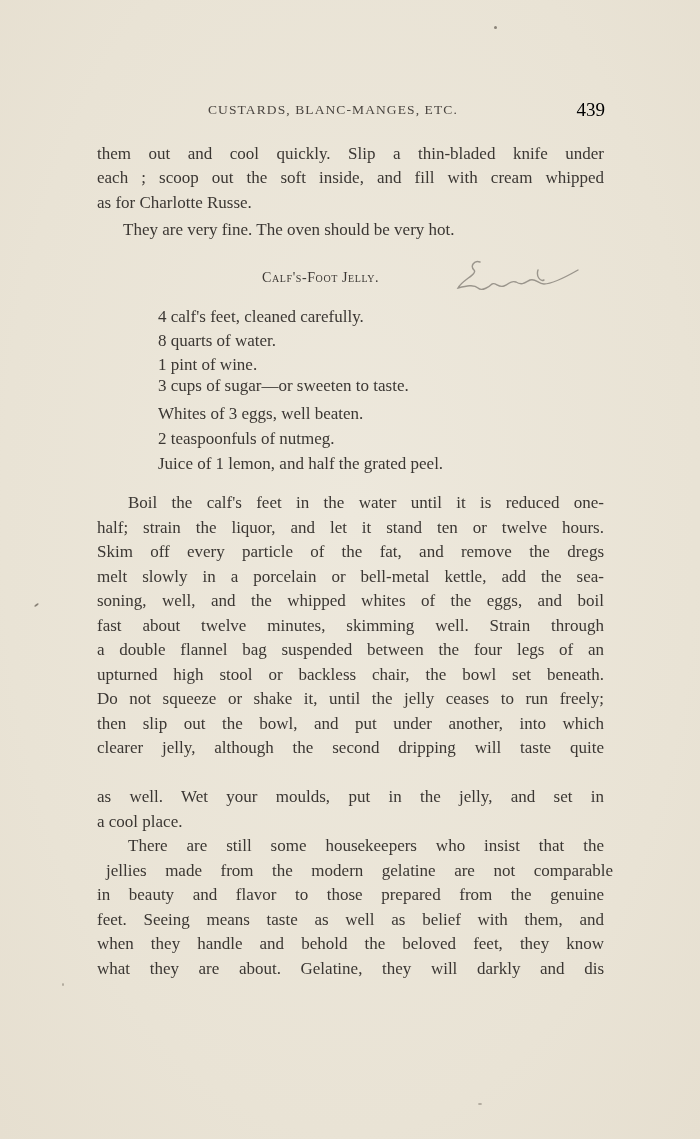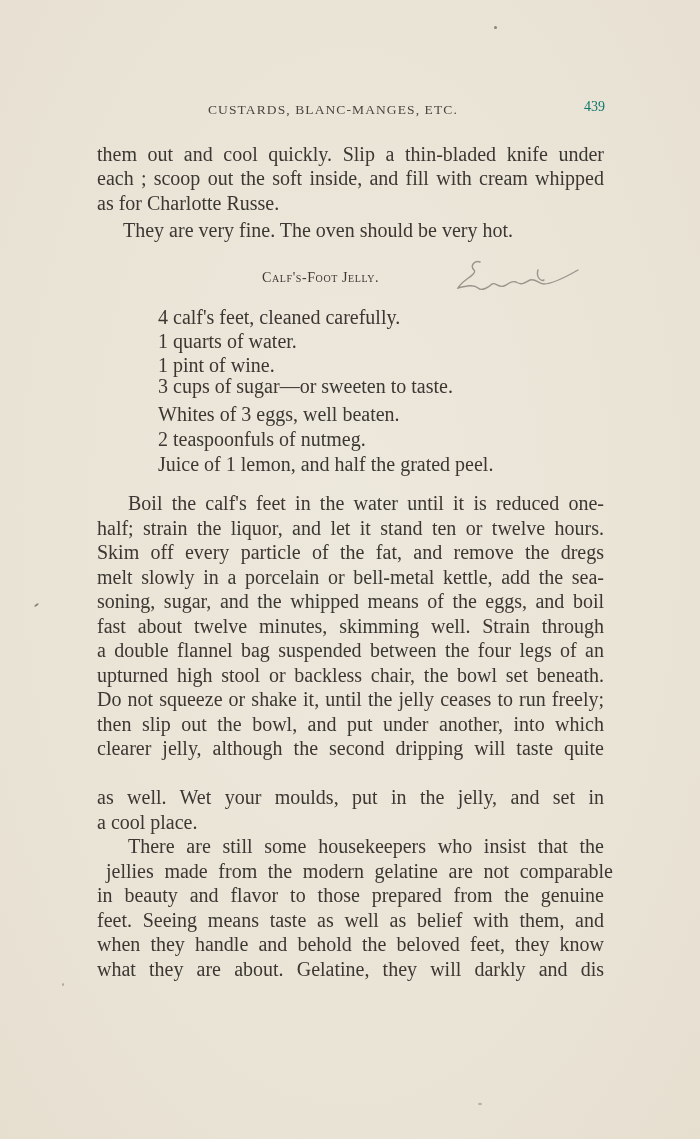--- a/index.html
+++ b/index.html
@@ -33,27 +33,27 @@
       left: 0;
       top: 3px;
       font-size: 13.5px;
       letter-spacing: 1.1px;
       color: #4a4540;
     }
     .page-number {
       position: absolute;
       right: 0;
       top: 0;
-      font-size: 14px;
-      color: #0f766e;
+      font-size: 19px;
+      color: #000000;
     }
     .line {
       position: absolute;
       white-space: nowrap;
-      font-size: 20px;
+      font-size: 17px;
       color: #3b3733;
       line-height: 24px;
     }
     .body-line {
       left: 97px;
       width: 507px;
       text-align: justify;
       text-align-last: justify;
     }
     .body-line.last {
@@ -99,32 +99,32 @@
   <div class="line body-line last" style="top:191px;">as for Charlotte Russe.</div>
   <div class="line" style="top:218px; left:123px;">They are very fine.   The oven should be very hot.</div>
 
   <div class="recipe-title">Calf's-Foot Jelly.</div>
 
   <svg class="handwriting" viewBox="0 0 160 44">
     <path d="M28 6 C22 4 18 10 22 14 C26 18 10 24 6 32 C14 30 22 28 26 32 C30 36 38 30 40 28 C44 26 46 32 52 30 C58 28 58 24 64 26 C70 30 74 26 78 24 C84 22 86 28 92 28 C100 28 112 22 126 14 M86 14 C84 20 88 26 92 24" fill="none" stroke="#9a958c" stroke-width="1.4" stroke-linecap="round"></path>
   </svg>
 
   <div class="line ingredient" style="top:305px;">4 calf's feet, cleaned carefully.</div>
-  <div class="line ingredient" style="top:329px;">1 quarts of water.</div>
+  <div class="line ingredient" style="top:329px;">8 quarts of water.</div>
   <div class="line ingredient" style="top:353px;">1 pint of wine.</div>
   <div class="line ingredient" style="top:362px;margin-top:12px;">3 cups of sugar—or sweeten to taste.</div>
   <div class="line ingredient" style="top:402px;">Whites of 3 eggs, well beaten.</div>
   <div class="line ingredient" style="top:427px;">2 teaspoonfuls of nutmeg.</div>
   <div class="line ingredient" style="top:452px;text-align:right;">Juice of 1 lemon, and half the grated peel.</div>
 
   <div class="line body-line" style="top:491px; left:128px; width:476px;">Boil the calf's feet in the water until it is reduced one-</div>
   <div class="line body-line" style="top:516px;">half;  strain the liquor, and let it stand ten or twelve hours.</div>
   <div class="line body-line" style="top:540px;">Skim off every particle of the fat, and remove the dregs</div>
   <div class="line body-line" style="top:565px;">melt slowly in a porcelain or bell-metal kettle, add the sea-</div>
-  <div class="line body-line" style="top:589px;">soning, sugar, and the whipped means of the eggs, and boil</div>
+  <div class="line body-line" style="top:589px;">soning, well, and the whipped whites of the eggs, and boil</div>
   <div class="line body-line" style="top:614px;">fast about twelve minutes, skimming well. Strain through</div>
   <div class="line body-line" style="top:638px;">a double flannel bag suspended between the four legs of an</div>
   <div class="line body-line" style="top:663px;">upturned high stool or backless chair, the bowl set beneath.</div>
   <div class="line body-line" style="top:687px;">Do not squeeze or shake it, until the jelly ceases to run freely;</div>
   <div class="line body-line" style="top:712px;">then slip out the bowl, and put under another, into which</div>
   <div class="line body-line" style="top:736px;">clearer jelly, although the second dripping will taste quite</div>
   <div class="line body-line" style="top:785px;">as well.   Wet your moulds, put in the jelly, and set in</div>
   <div class="line" style="top:810px; left:97px;">a cool place.</div>
 
   <div class="line body-line" style="top:834px; left:128px; width:476px;">There are still some housekeepers who insist that the</div>

